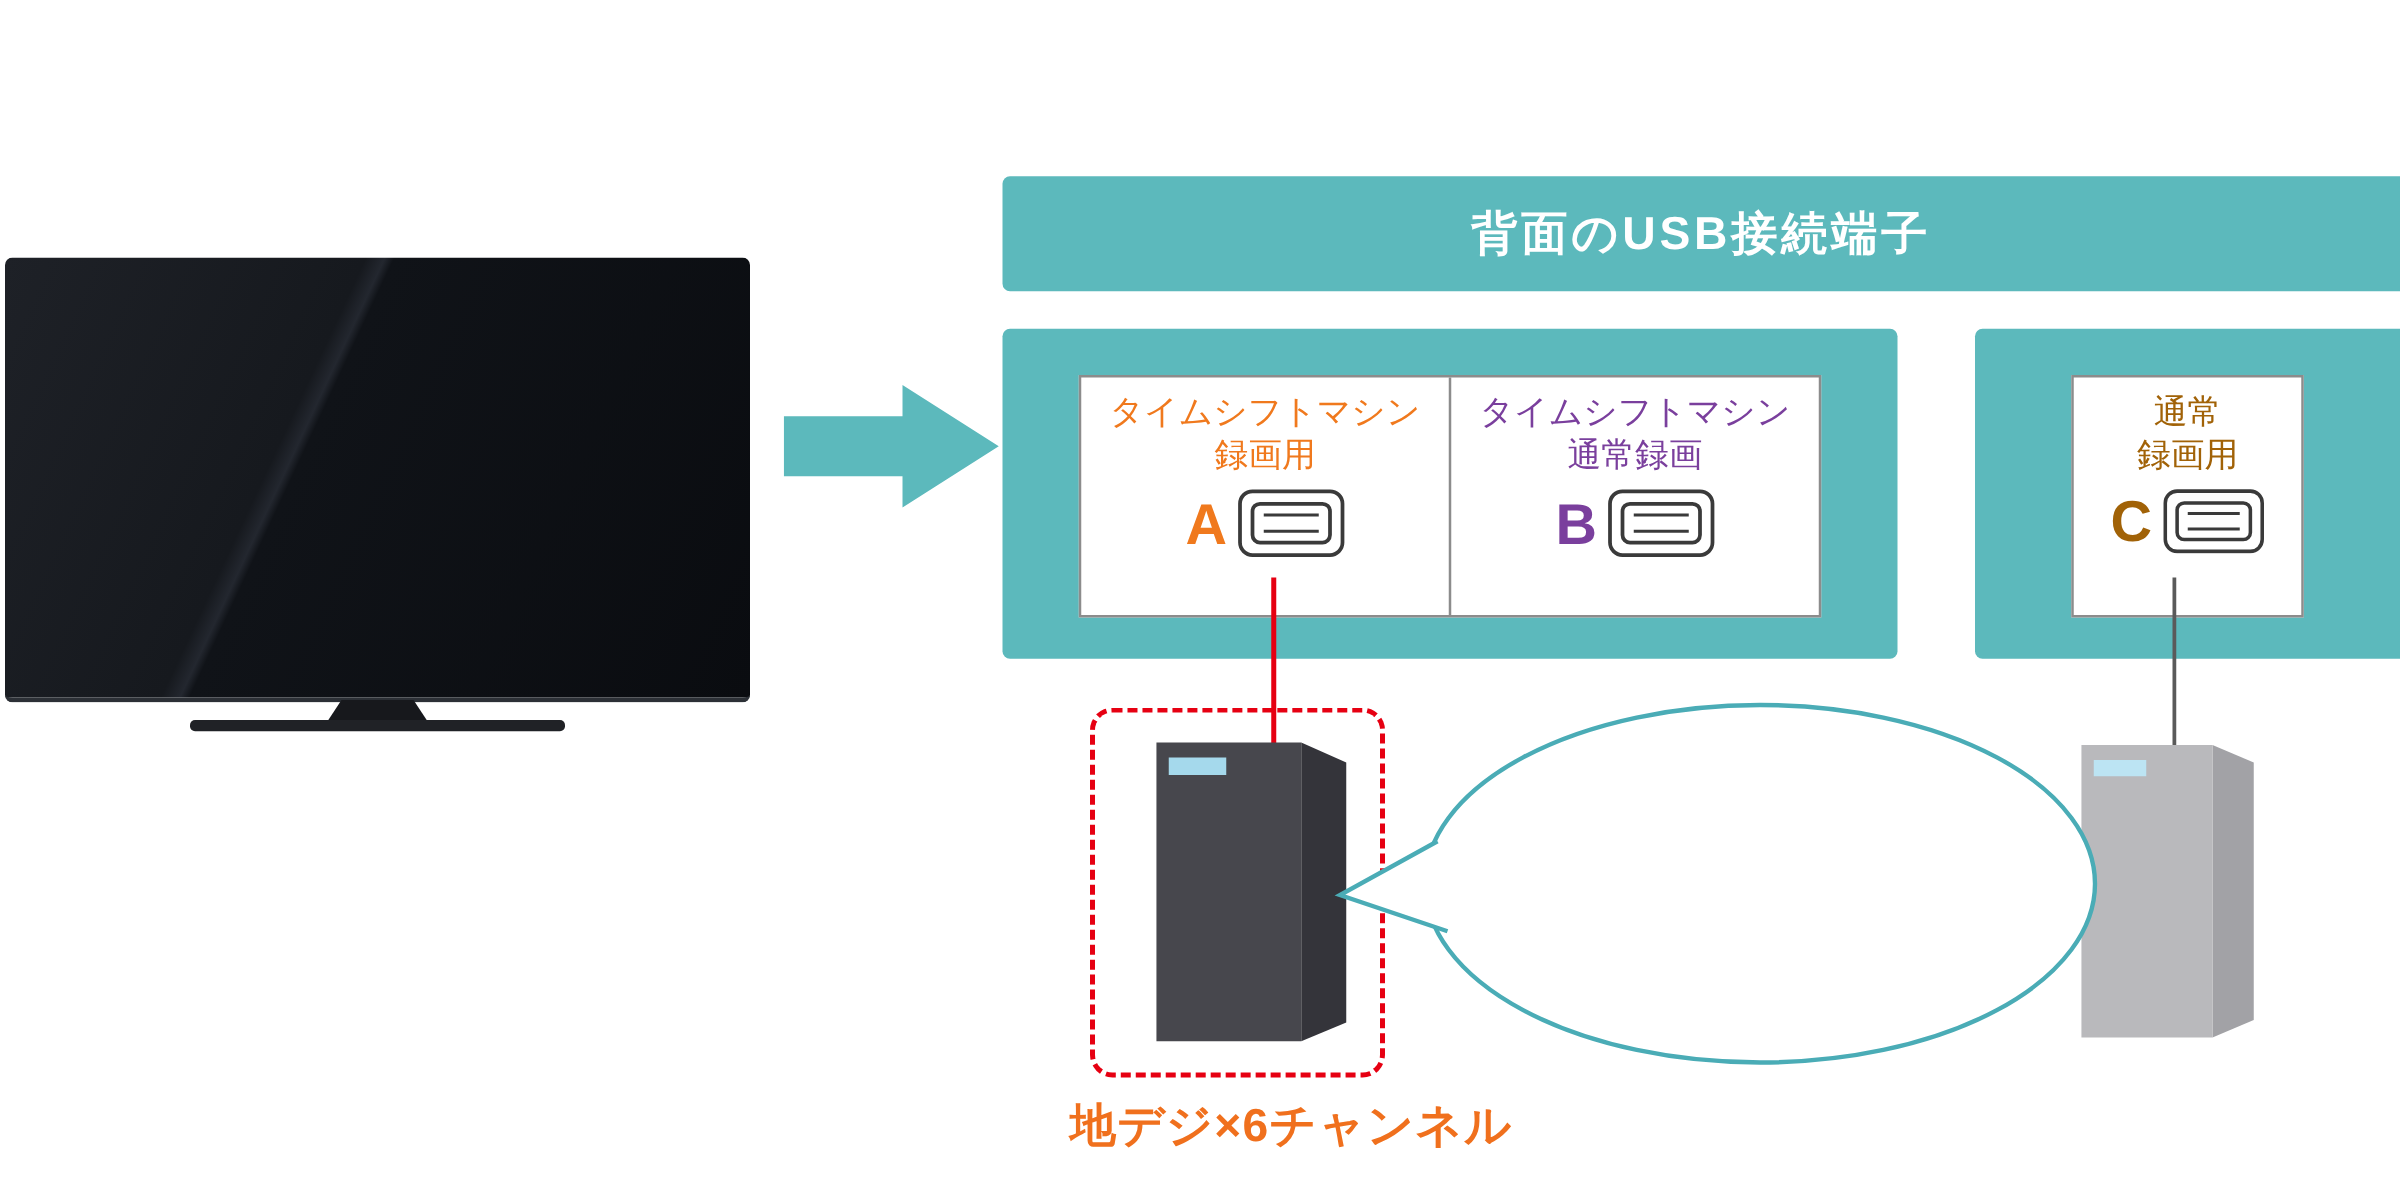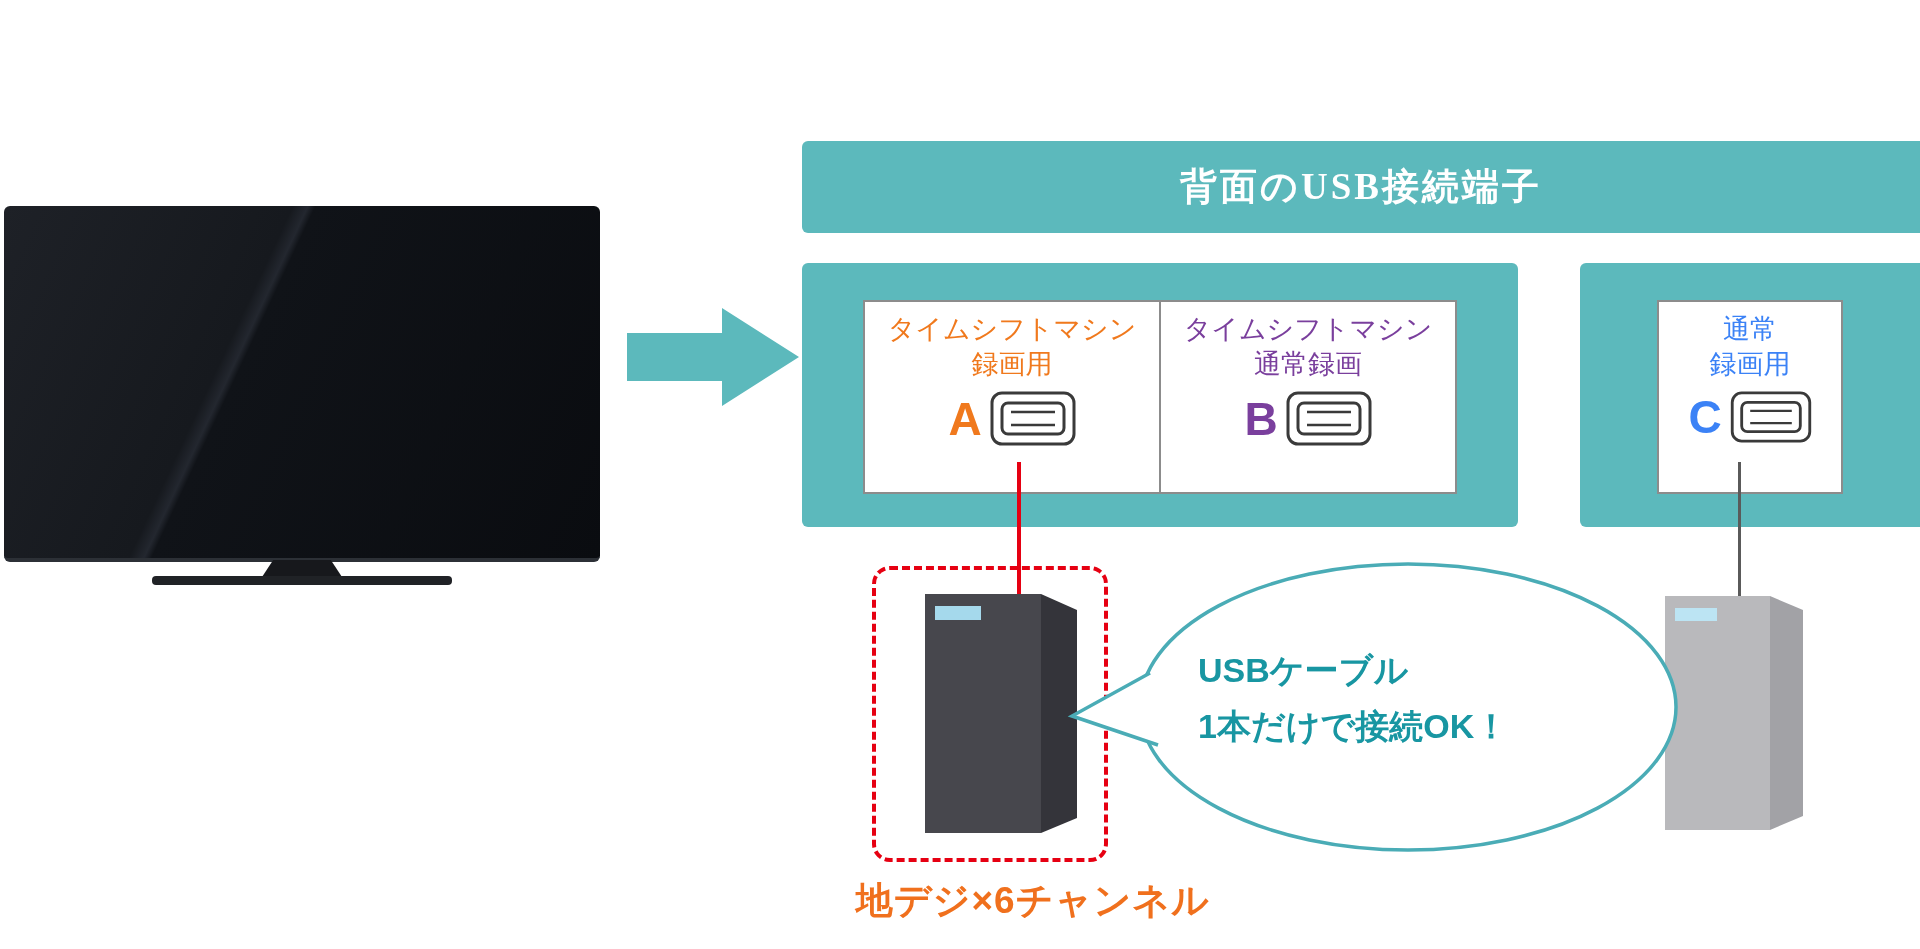--- a/index.html
+++ b/index.html
@@ -16,39 +16,39 @@
                border-bottom:4px solid #2c3036; }
   .tv-neck { position:absolute; left:262px; top:560px; width:80px; height:17px; background:#17181c;
              clip-path:polygon(14% 0, 86% 0, 100% 100%, 0 100%); }
   .tv-base { position:absolute; left:152px; top:576px; width:300px; height:9px; background:#202226;
              border-radius:4px; }
 
   .arrow-svg { position:absolute; left:627px; top:305px; }
 
   .header-bar { position:absolute; left:802px; top:141px; width:1118px; height:92px;
                 background:#5cb9bc; border-radius:6px 0 0 6px;
-                display:flex; align-items:center; justify-content:center;font-family:Liberation Serif, serif; }
+                display:flex; align-items:center; justify-content:center; }
   .header-bar span { color:#ffffff; font-size:37px; font-weight:bold; letter-spacing:3px; }
 
   .panel { position:absolute; background:#5cb9bc; border-radius:6px; }
   .panel-ab { left:802px; top:263px; width:716px; height:264px;padding-left:31px; }
   .panel-c  { left:1580px; top:263px; width:340px; height:264px; border-radius:6px 0 0 6px; }
 
   .port-strip { position:absolute; left:61px; top:37px; width:594px; height:194px;
                 display:flex; background:#ffffff; border:2px solid #8c8c8c; }
   .port-box { flex:1; display:flex; flex-direction:column; align-items:center; padding-top:10px; }
   .port-box + .port-box { border-left:2px solid #8c8c8c; }
   .port-strip-c { position:absolute; left:77px; top:37px; width:186px; height:194px;
                   background:#ffffff; border:2px solid #8c8c8c;
                   display:flex; flex-direction:column; align-items:center; padding-top:10px; }
 
   .port-label { font-size:27px; line-height:35px; text-align:center; }
   .accent-orange { color:#f0791d; }
   .accent-purple { color:#7a3f9d; }
-  .accent-dark   { color:#3b82f6; }
+  .accent-dark   { color:#a16207; }
   .port-row { display:flex; align-items:center; margin-top:9px; gap:8px; }
   .port-letter { font-size:46px; font-weight:bold; line-height:46px; }
 
   .cable-red  { position:absolute; left:1017px; top:462px; width:4px; height:142px; background:#e60012; }
   .cable-gray { position:absolute; left:1738px; top:462px; width:3px; height:136px; background:#5a5a5a; }
 
   .dashed-box { position:absolute; left:872px; top:566px; width:236px; height:296px;
                 border:4px dashed #e60012; border-radius:18px; }
 
   .hdd-dark-svg { position:absolute; left:925px; top:580px; }
@@ -145,20 +145,16 @@
   <svg class="hdd-gray-svg" width="140" height="250" viewBox="0 0 140 250">
     <polygon points="105,8 138,22 138,228 105,242" fill="#a2a2a6"></polygon>
     <rect x="0" y="8" width="105" height="234" fill="#b9b9bc"></rect>
     <rect x="10" y="20" width="42" height="13" fill="#bce4f3"></rect>
   </svg>
 
   <svg class="bubble-svg" width="670" height="310" viewBox="0 0 670 310">
     <ellipse cx="368" cy="152" rx="268" ry="143" fill="#ffffff" stroke="#4aacb6" stroke-width="3.5"></ellipse>
     <path d="M110 118 L32 161 L118 190" fill="#ffffff" stroke="#4aacb6" stroke-width="3.5"></path>
   </svg>
-  <div class="bubble-text">
-    <div>USBケーブル</div>
-    <div>1本だけで接続OK！</div>
-  </div>
 
   <div class="caption">地デジ×6チャンネル</div>
 
 </div>
 
 </body></html>

